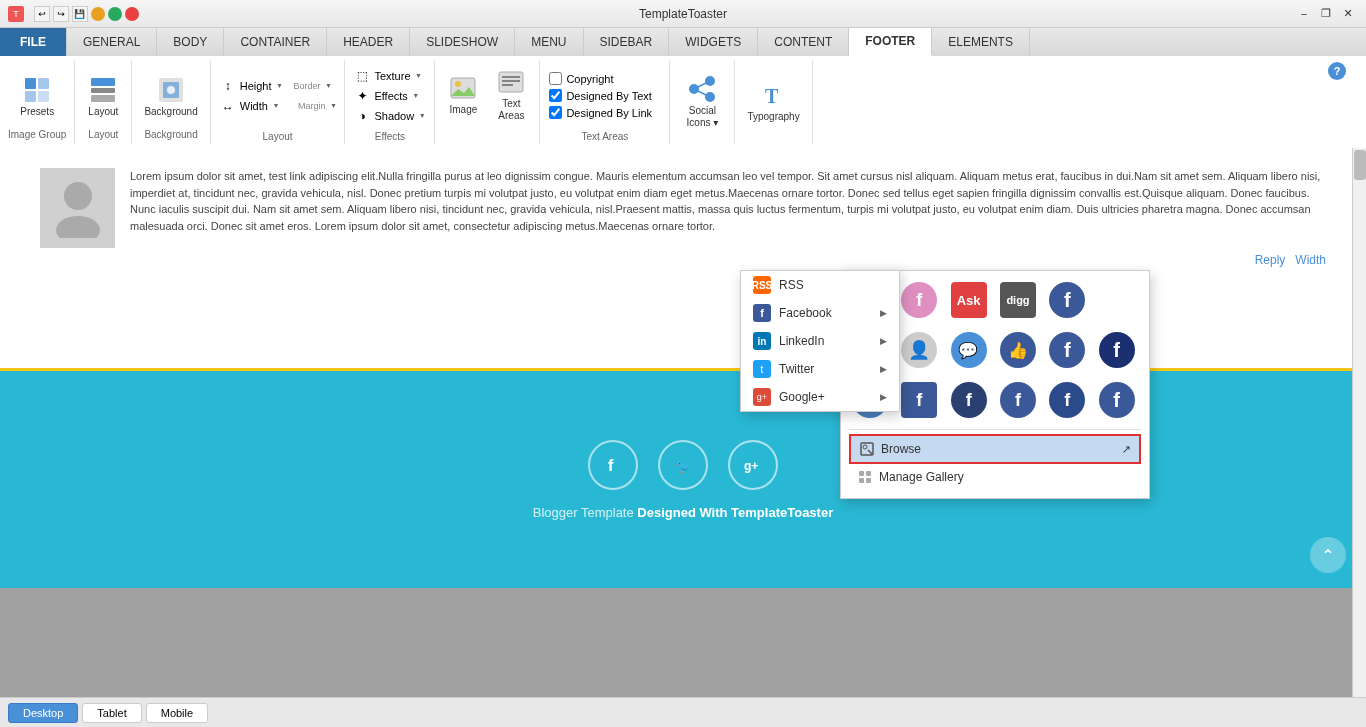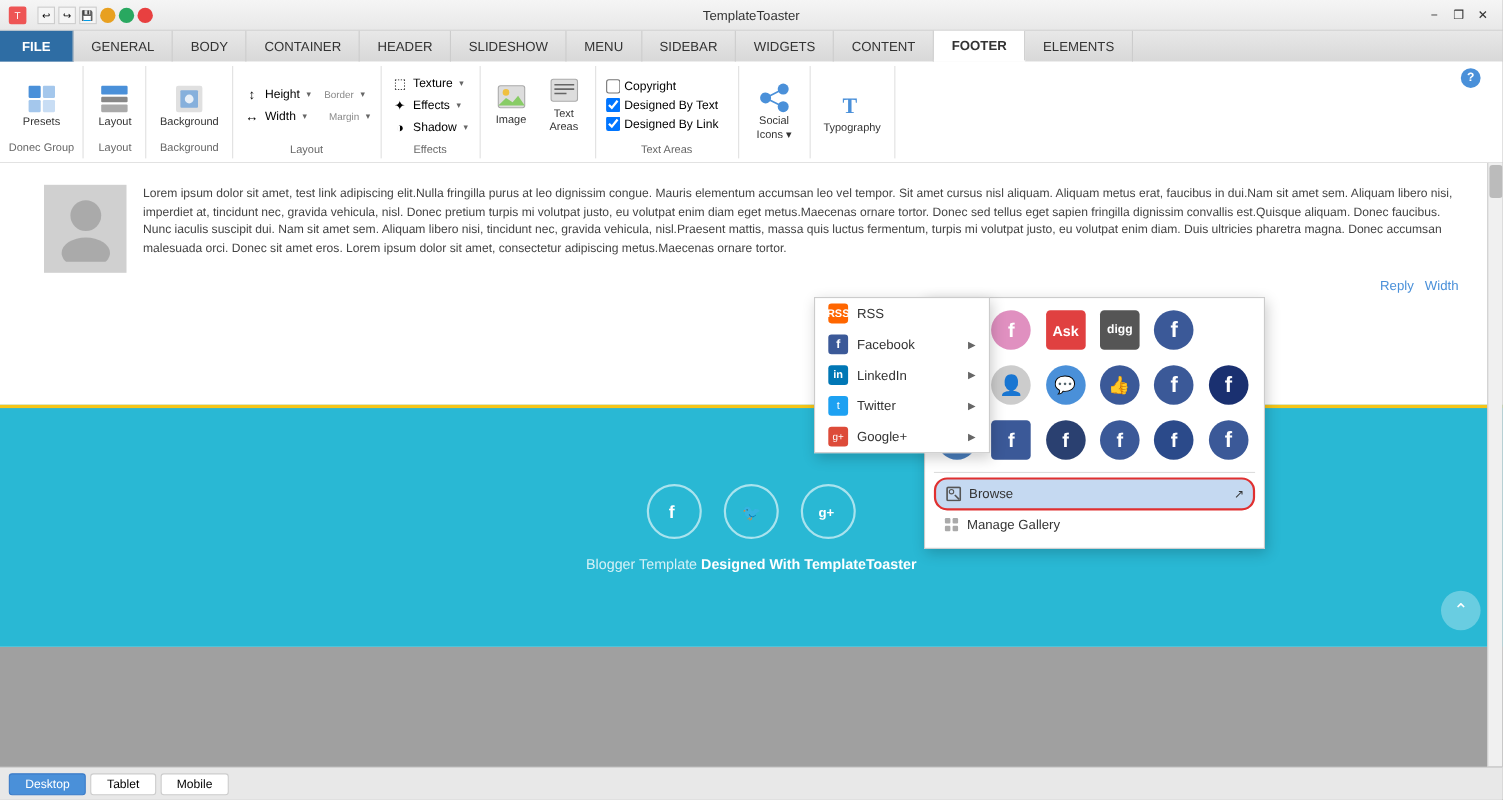--- a/index.html
+++ b/index.html
@@ -304,21 +304,20 @@
     }
     .gallery-separator { border-top: 1px solid #ddd; margin: 4px 0; }
     .gallery-action {
       display: flex;
       align-items: center;
       gap: 6px;
       padding: 5px 8px;
       cursor: pointer;
       font-size: 12px;
       color: #333;
-      border-radius: 12px;
     }
     .gallery-action.highlighted {
       background: #c5d9f1;
       border: 2px solid #e03030;
     }
     .browse-icon-sm { width: 16px; height: 16px; display: flex; align-items: center; justify-content: center; }
 
     
     .right-scrollbar {
       position: absolute;
@@ -408,21 +407,21 @@
             <svg width="28" height="28" viewBox="0 0 28 28">
                 <rect x="2" y="2" width="11" height="11" fill="#4a90d9" rx="1"></rect>
                 <rect x="15" y="2" width="11" height="11" fill="#4a90d9" rx="1" opacity="0.5"></rect>
                 <rect x="2" y="15" width="11" height="11" fill="#4a90d9" rx="1" opacity="0.5"></rect>
                 <rect x="15" y="15" width="11" height="11" fill="#4a90d9" rx="1" opacity="0.3"></rect>
               </svg>
           </div>
           <div class="btn-label">Presets</div>
         </div>
       </div>
-      <div class="ribbon-group-label">Donec Group</div>
+      <div class="ribbon-group-label">Image Group</div>
     </div>
 
     <div class="ribbon-group" style="min-width:55px;">
       <div class="ribbon-group-items">
         <div class="ribbon-btn">
           <div class="btn-icon">
             <svg width="28" height="28" viewBox="0 0 28 28">
                 <rect x="2" y="2" width="24" height="8" fill="#4a90d9" rx="1"></rect>
                 <rect x="2" y="12" width="24" height="5" fill="#888" rx="1"></rect>
                 <rect x="2" y="19" width="24" height="7" fill="#aaa" rx="1"></rect>
@@ -531,21 +530,21 @@
         <div class="check-item">
           <input type="checkbox" checked="" style="">
           <span>Designed By Link</span>
         </div>
       </div>
       <div class="small-ribbon-group-label">Text Areas</div>
     </div>
 
     <div class="ribbon-group" style="min-width:65px; position:relative;">
       <div class="ribbon-group-items">
-        <div class="ribbon-btn" style="position:relative;align-items:flex-end;">
+        <div class="ribbon-btn" style="position:relative;">
           <div class="btn-icon">
             <svg width="32" height="32" viewBox="0 0 32 32">
               <circle cx="24" cy="8" r="5" fill="#4a90d9"></circle>
               <circle cx="8" cy="16" r="5" fill="#4a90d9"></circle>
               <circle cx="24" cy="24" r="5" fill="#4a90d9"></circle>
               <line x1="8" y1="16" x2="24" y2="8" stroke="#4a90d9" stroke-width="1.5"></line>
               <line x1="8" y1="16" x2="24" y2="24" stroke="#4a90d9" stroke-width="1.5"></line>
             </svg>
           </div>
           <div class="btn-label">Social<br>Icons ▾</div>

